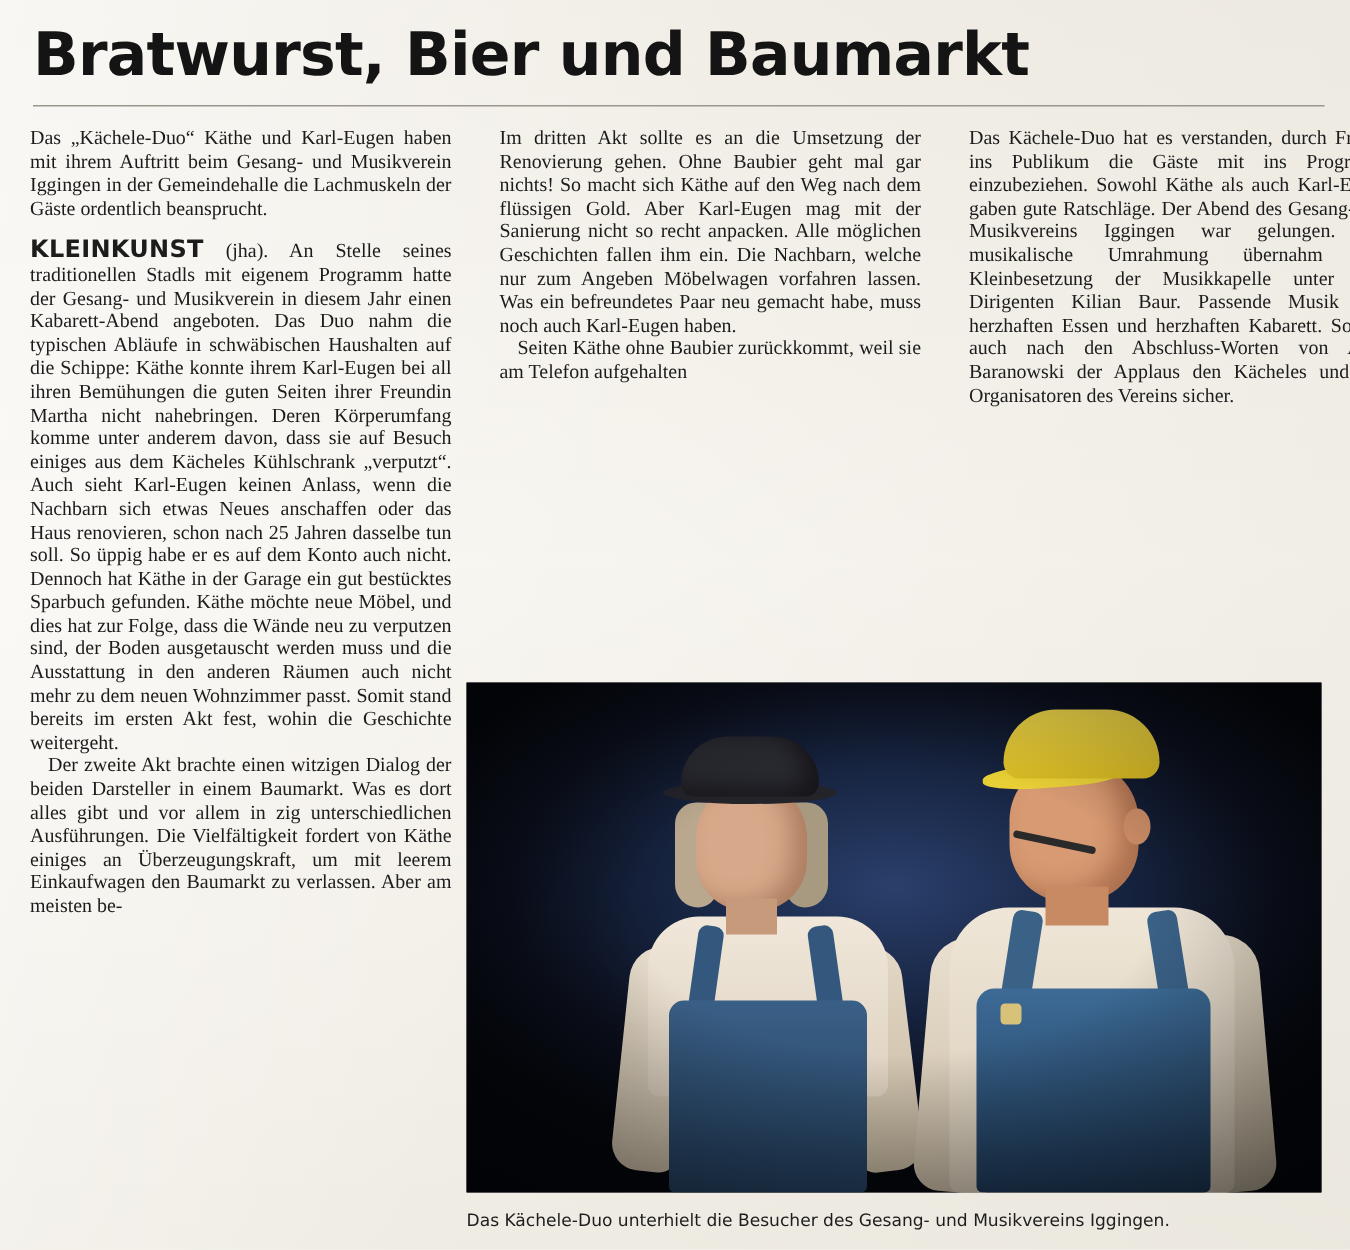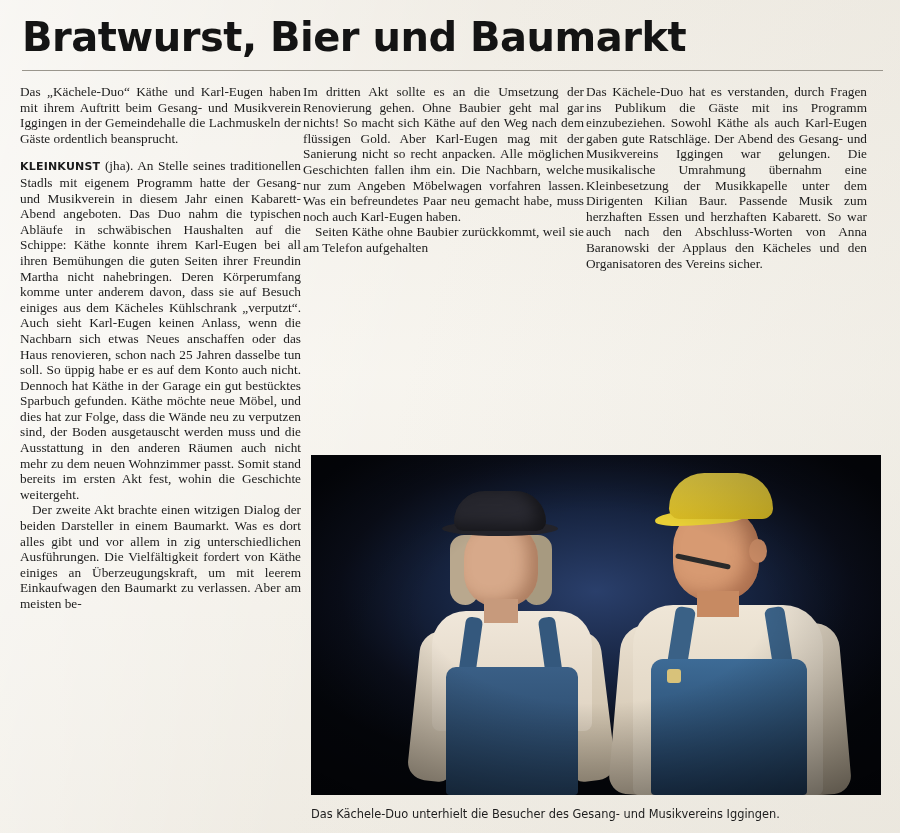--- a/index.html
+++ b/index.html
@@ -50,21 +50,21 @@
   }
   .rule {
     border: none;
     border-top: 1px solid #9a968d;
     margin: 12px 2px 0 2px;
     height: 0;
   }
 
   .columns {
     display: flex;
-    gap: 2px;
+    gap: 32px;
     margin-top: 13px;
   }
   .col {
     width: 281px;
     flex: 0 0 281px;
   }
   .col p {
     margin: 0;
     font-size: 13.3px;
     line-height: 15.6px;
@@ -80,21 +80,21 @@
     text-indent: 0;
   }
   .lead {
     font-size: 13.6px;
     line-height: 16.6px;
     margin-bottom: 12px !important;
   }
   .kicker {
     font-family: "DejaVu Sans", sans-serif;
     font-weight: bold;
-    font-size: 11px;
+    font-size: 16px;
     letter-spacing: 0.2px;
   }
 
   
   .photo-block {
     position: absolute;
     left: 311px;
     top: 455px;
     width: 665px;
   }

